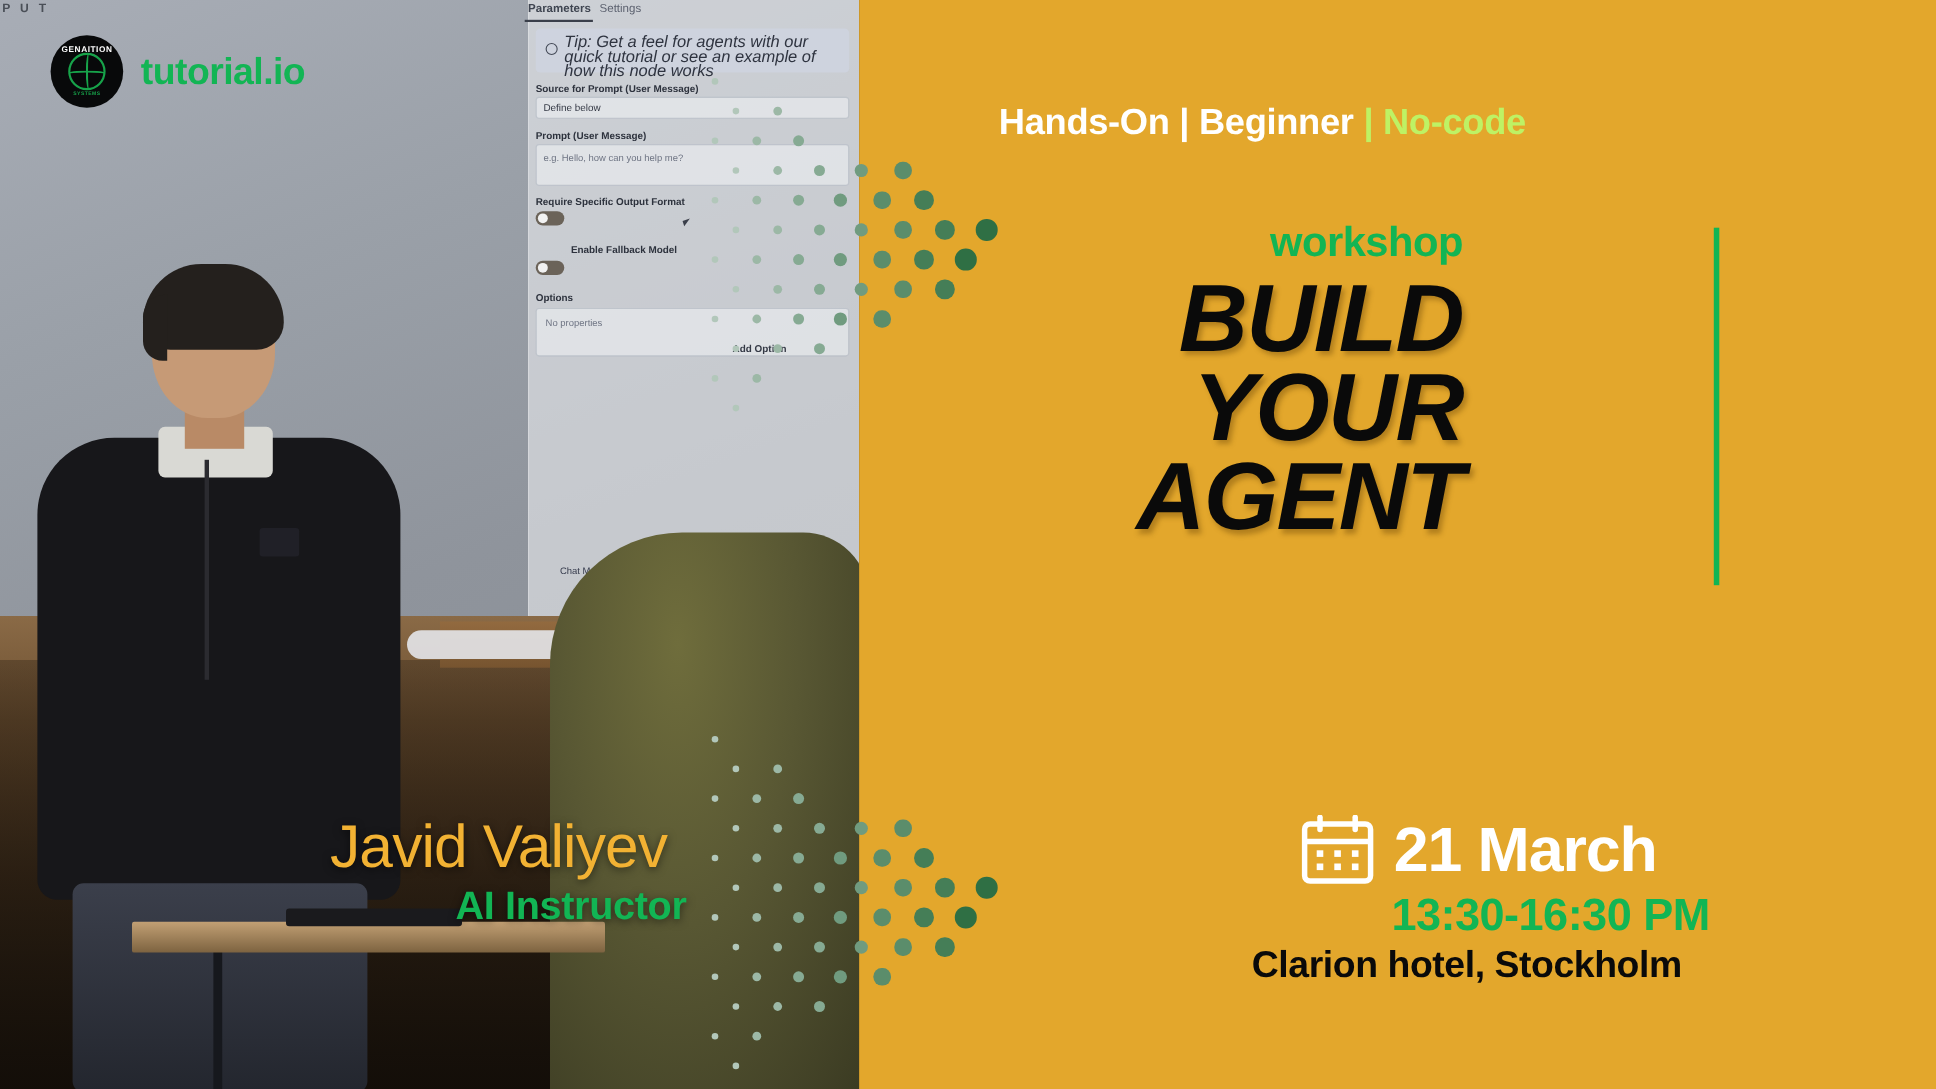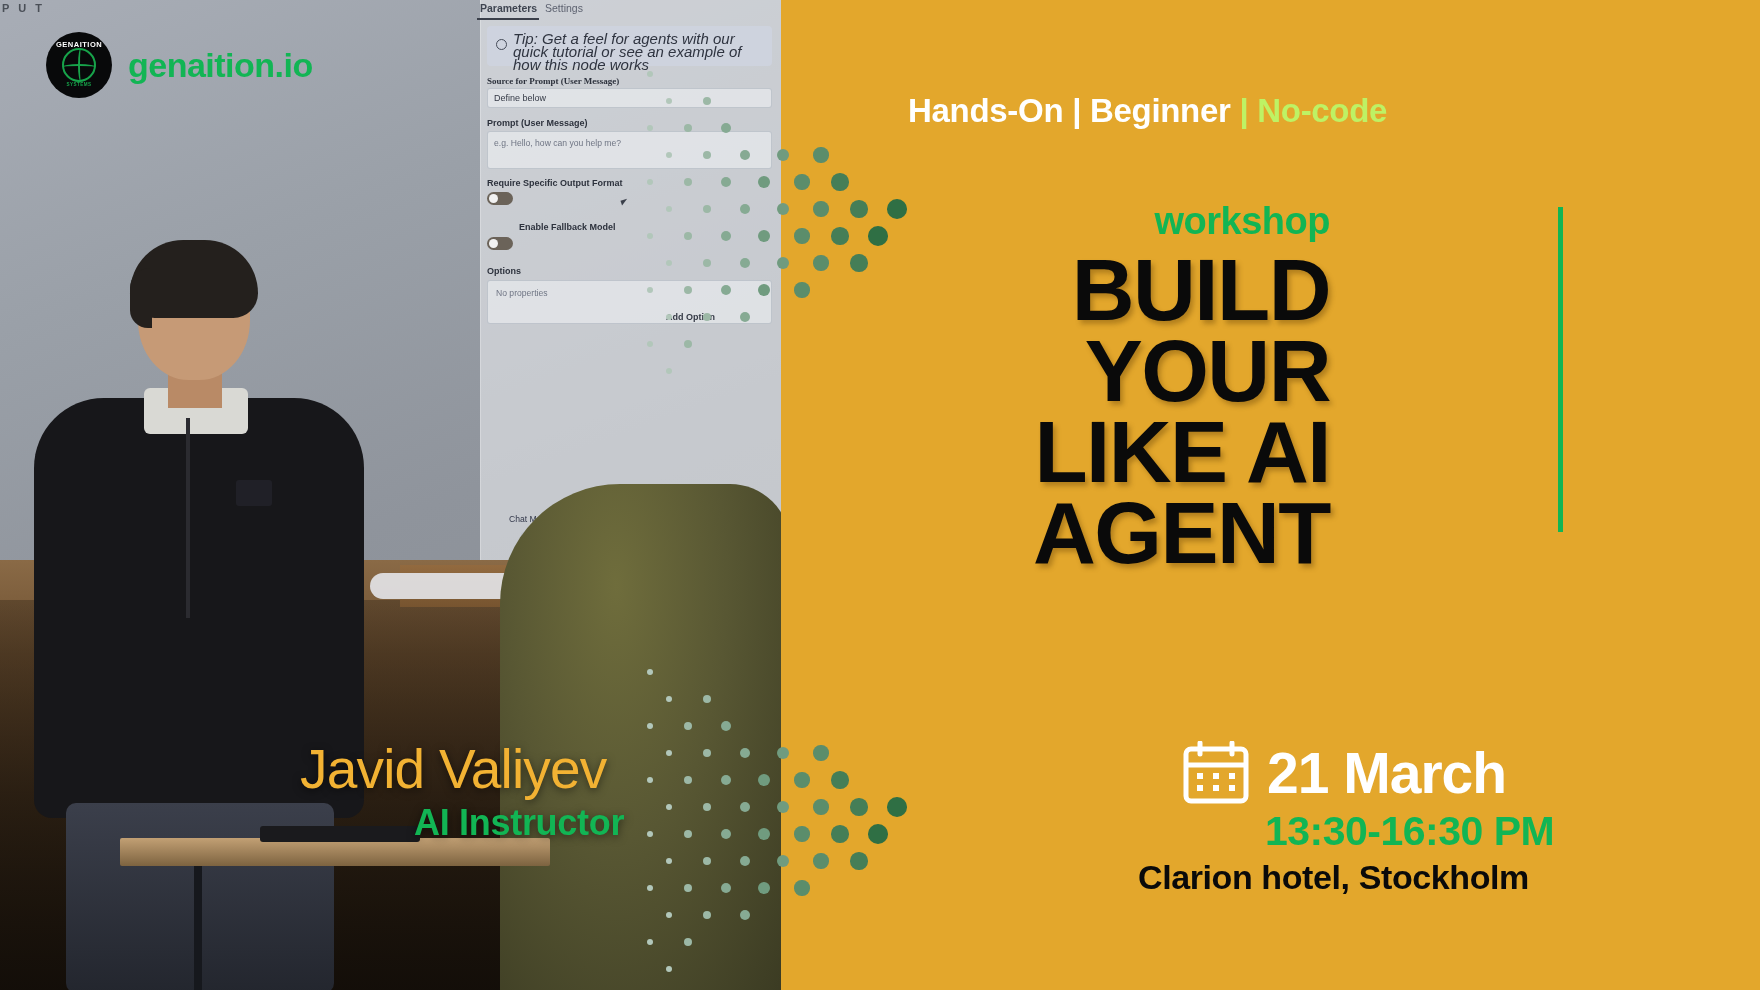--- a/index.html
+++ b/index.html
@@ -215,20 +215,21 @@
 
   .green-rule{
     position:absolute; left:1558px; top:207px; width:5px; height:325px; background:#12b554;
   }
 
   .title{
     position:absolute; right:430px; top:250px; width:900px; text-align:right;
     font-size:87px; line-height:.93; font-weight:800; color:#0a0a0a;
     letter-spacing:-1.5px;
     text-shadow:3px 4px 5px rgba(120,80,10,.45);
+    font-style:italic;
   }
   .title div{ white-space:nowrap; }
 
   .date-row{
     position:absolute; left:1183px; top:740px; display:flex; align-items:center; gap:18px;
   }
   .cal-icon{ width:66px; height:64px; position:relative; flex:none; }
   .date-text{ font-size:57px; font-weight:800; color:#fff; letter-spacing:-1px; }
   .time-text{
     position:absolute; left:1265px; top:808px; font-size:41px; font-weight:800;
@@ -266,21 +267,21 @@
         <span class="tab t1">Parameters</span>
         <span class="tab t2">Settings</span>
         <span class="tab-underline"></span>
       </div>
 
       <div class="tip-box">
         <span class="tip-dot"></span>
         <span class="tip-text">Tip: Get a feel for agents with our quick tutorial or see an example of how this node works</span>
       </div>
 
-      <span class="fld-label" style="left:6px;top:76px;font-family:Liberation Serif, serif;">Source for Prompt (User Message)</span>
+      <span class="fld-label" style="left:6px;top:76px;">Source for Prompt (User Message)</span>
       <span class="fld-box" style="left:6px;top:88px;width:285px;height:20px;"></span>
       <span class="fld-val" style="left:13px;top:93px;">Define below</span>
 
       <span class="fld-label" style="left:6px;top:118px;">Prompt (User Message)</span>
       <span class="fld-box" style="left:6px;top:131px;width:285px;height:38px;"></span>
       <span class="fld-ph" style="left:13px;top:138px;">e.g. Hello, how can you help me?</span>
 
       <span class="fld-label" style="left:6px;top:178px;">Require Specific Output Format</span>
       <span class="toggle" style="left:6px;top:192px;"></span>
 
@@ -435,35 +436,34 @@
       <span style="width: 8.28571px; height: 8.28571px; left: 43.8571px; top: 277.857px; background: rgb(156, 184, 166);"></span>
       <span style="width: 6px; height: 6px; left: 26px; top: 306px; background: rgb(178, 199, 186);"></span>
     </div>
 
   <div class="logo-wrap">
     <div class="logo-circle">
       <span class="logo-arc">GENAITION</span>
       <span class="logo-globe"></span>
       <span class="logo-sub">SYSTEMS</span>
     </div>
-    <div class="logo-text">genaition.io</div>
+    <div class="logo-text">tutorial.io</div>
   </div>
 
   <div class="kicker">
     <span class="w">Hands-On | Beginner </span><span class="b">| No-code</span>
   </div>
 
   <div class="workshop">workshop</div>
 
   <div class="green-rule"></div>
 
   <div class="title">
     <div>BUILD</div>
     <div>YOUR</div>
-    <div>LIKE AI</div>
     <div>AGENT</div>
   </div>
 
   <div class="date-row">
     <span class="cal-icon">
       <svg viewBox="0 0 66 64" width="66" height="64" aria-hidden="true">
         <rect x="3" y="8" width="60" height="52" rx="5" fill="none" stroke="#fff" stroke-width="5"></rect>
         <line x1="3" y1="24" x2="63" y2="24" stroke="#fff" stroke-width="5"></line>
         <line x1="17" y1="2" x2="17" y2="13" stroke="#fff" stroke-width="5" stroke-linecap="round"></line>
         <line x1="49" y1="2" x2="49" y2="13" stroke="#fff" stroke-width="5" stroke-linecap="round"></line>

